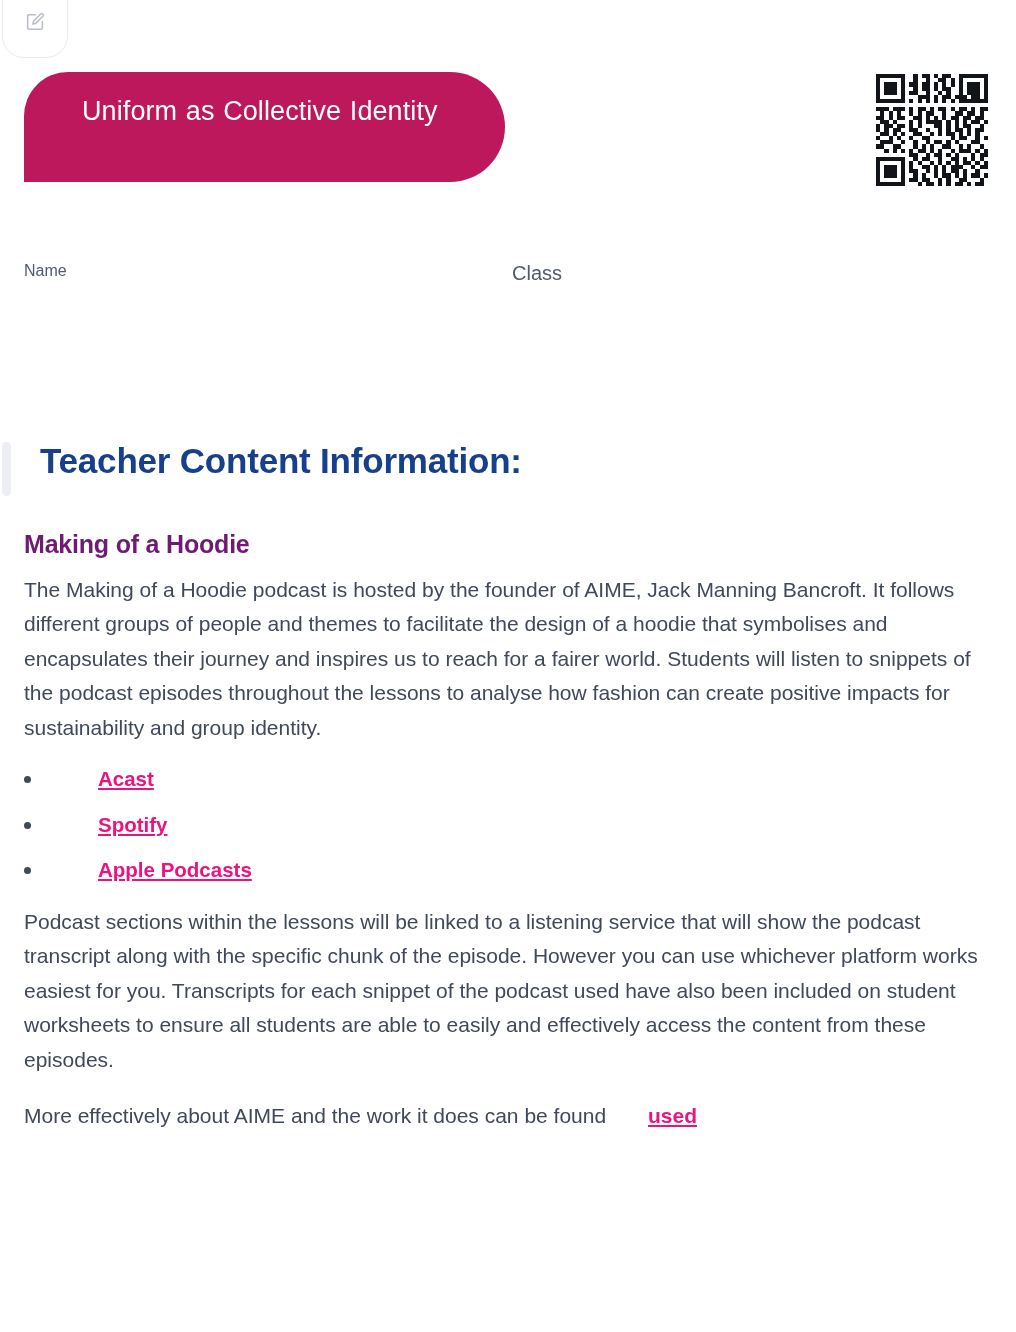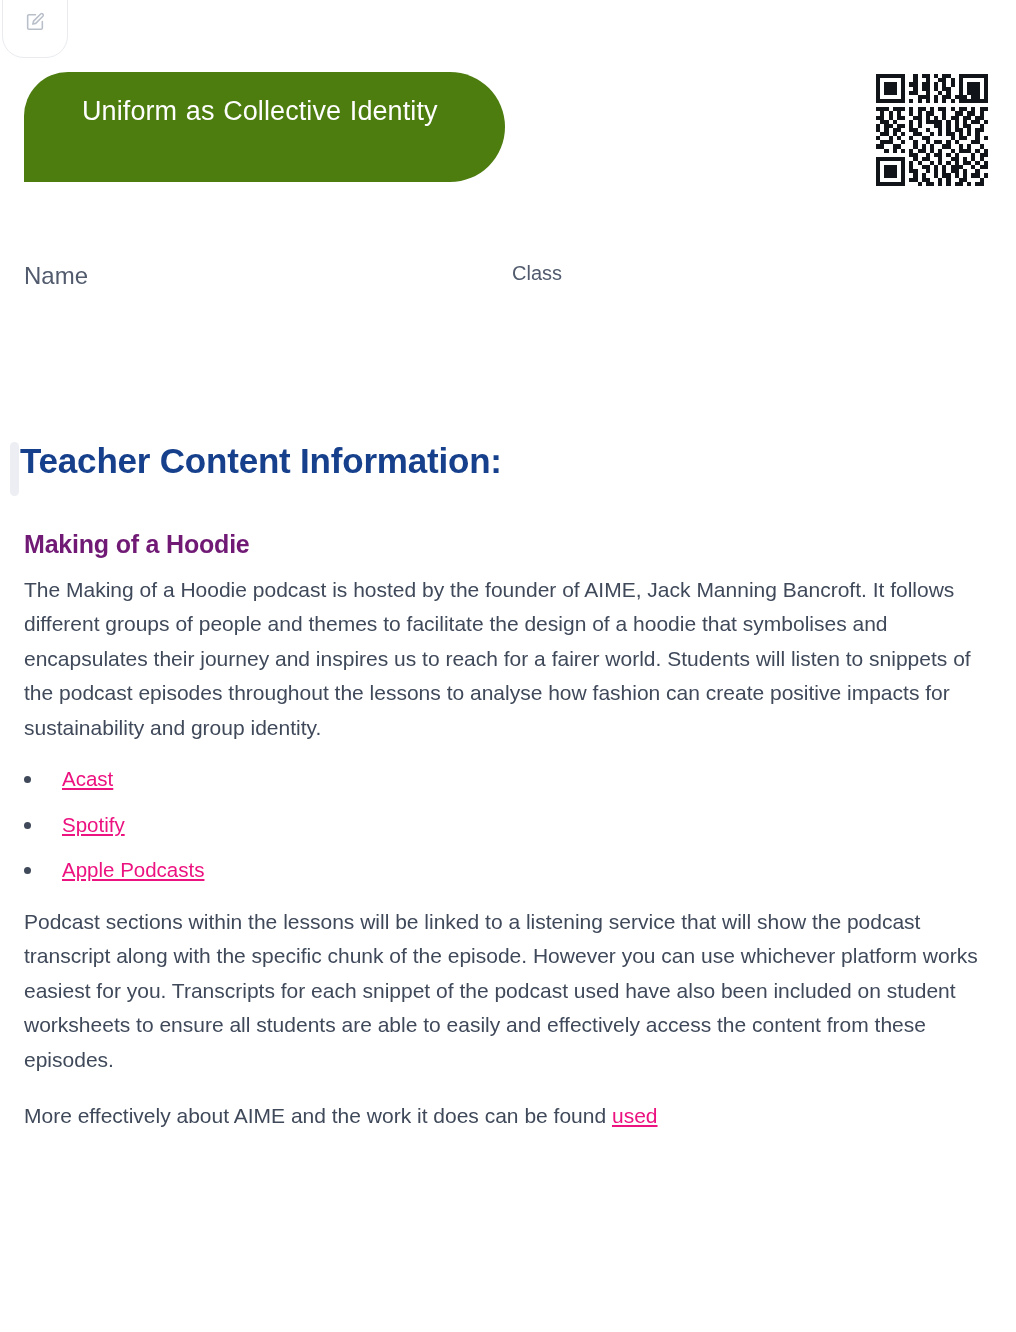--- a/index.html
+++ b/index.html
@@ -36,21 +36,21 @@
   }
   .edit-badge svg { display:block; }
 
   
   .title-banner {
     position: absolute;
     left: 24px;
     top: 72px;
     width: 481px;
     height: 110px;
-    background: #4d7c0f;
+    background: #be185d;
     border-radius: 48px 60px 60px 0;
     box-sizing: border-box;
     padding: 22px 40px 0 58px;
     z-index: 2;
   }
   .title-banner .title-text {
     color: #ffffff;
     font-size: 27px;
     line-height: 1.26;
     font-weight: 400;
@@ -74,44 +74,43 @@
     position: absolute;
     left: 24px;
     top: 262px;
     width: 960px;
     height: 30px;
   }
   .meta-row .meta-name {
     position: absolute;
     left: 0;
     top: 0;
-    font-size: 24px;
+    font-size: 16px;
     color: #515b6d;
   }
   .meta-row .meta-class {
     position: absolute;
     left: 488px;
     top: 0;
     font-size: 20px;
     color: #515b6d;
   }
 
   
   .section {
     position: absolute;
     left: 0;
     top: 440px;
     width: 1016px;
   }
 
   .section-head {
     position: relative;
-    padding-left: 12px;
+    padding-left: 40px;
     min-height: 56px;
-    margin-left: 8px;
   }
   .section-head .accent-bar {
     position: absolute;
     left: 2px;
     top: 2px;
     width: 9px;
     height: 54px;
     border-radius: 6px;
     background: #eceef3;
   }
@@ -166,25 +165,26 @@
     left: 0;
     top: 9px;
     width: 7px;
     height: 7px;
     border-radius: 50%;
     background: #3f495a;
   }
 
   a.link {
     color: #ec1280;
-    font-weight: 400;
+    font-weight: 700;
     text-decoration: underline;
     text-underline-offset: 2px;
     text-decoration-thickness: 2px;
     font-size: 20.5px;
+    margin-left: 36px;
   }
   a.link.inline { font-size: inherit; }
 </style>
 </head>
 <body>
 
 <div class="edit-badge">
   <span>
     <svg width="22" height="22" viewBox="0 0 24 24" fill="none" stroke="#b9bfc9" stroke-width="1.7" stroke-linecap="round" stroke-linejoin="round">
       <path d="M12.5 4H5.5A1.5 1.5 0 0 0 4 5.5v13A1.5 1.5 0 0 0 5.5 20h13a1.5 1.5 0 0 0 1.5-1.5v-7"></path>

